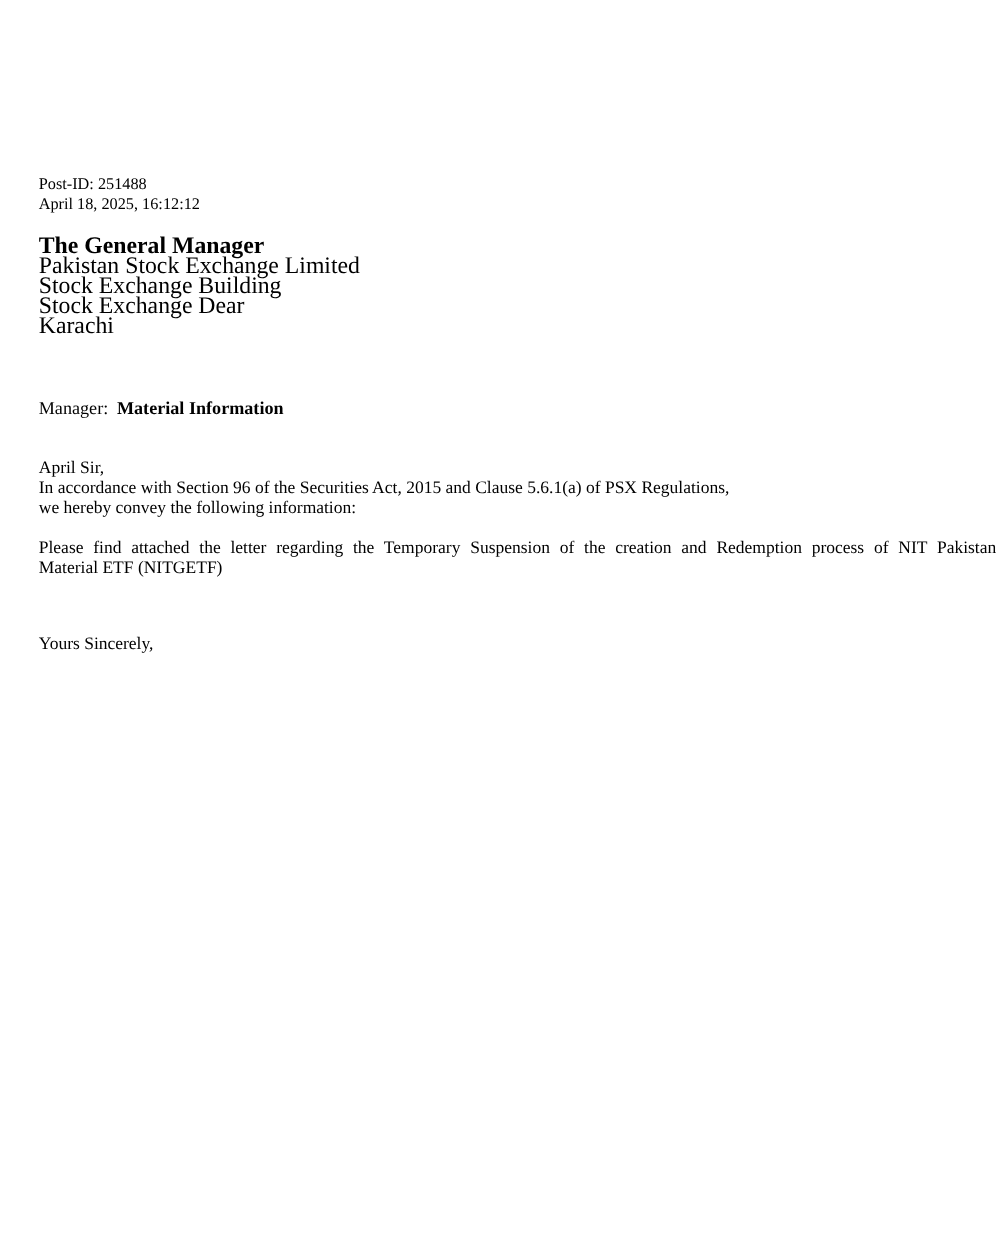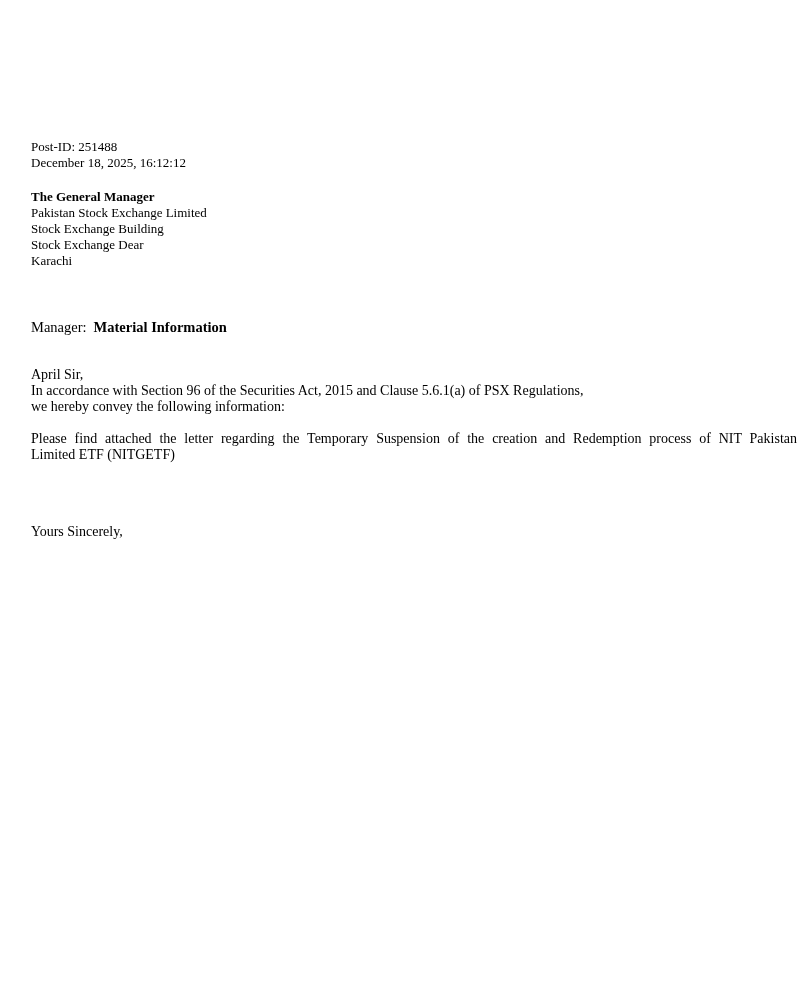--- a/index.html
+++ b/index.html
@@ -16,21 +16,21 @@
     height: 775px;
     padding: 139px 3px 0 31px;
     border-radius: 16px;
   }
   .meta {
     font-size: 13px;
     line-height: 16px;
   }
   .recipient {
     margin-top: 18px;
-    font-size: 13px;
+    font-size: 19px;
     line-height: 16px;
   }
   .bold { font-weight: bold; }
   .subject-line {
     margin-top: 50px;
     font-size: 14.5px;
     line-height: 17px;
   }
   .subject-line .subject-title {
     font-weight: bold;
@@ -45,33 +45,33 @@
     font-size: 14px;
     line-height: 16px;
   }
   .para-1 { margin-top: 0; }
   .para-2 { margin-top: 16px; }
   .justified-line {
     text-align: justify;
     text-align-last: justify;
   }
   .closing {
-    margin-top: 61px;
+    margin-top: 45px;
     font-size: 14px;
     line-height: 16px;
   }
 </style>
 </head>
 <body>
 
 <div class="page">
 
   <div class="meta">
     <div>Post-ID: 251488</div>
-    <div>December 18, 2025, 16:12:12</div>
+    <div>April 18, 2025, 16:12:12</div>
   </div>
 
   <div class="recipient">
     <div class="bold">The General Manager</div>
     <div>Pakistan Stock Exchange Limited</div>
     <div>Stock Exchange Building</div>
     <div>Stock Exchange Dear</div>
     <div>Karachi</div>
   </div>
 
@@ -81,18 +81,18 @@
 
   <div class="salutation">April Sir,</div>
 
   <div class="para para-1">
     <div>In accordance with Section 96 of the Securities Act, 2015 and Clause 5.6.1(a) of PSX Regulations,</div>
     <div>we hereby convey the following information:</div>
   </div>
 
   <div class="para para-2">
     <div class="justified-line">Please find attached the letter regarding the Temporary Suspension of the creation and Redemption process of NIT Pakistan</div>
-    <div>Limited ETF (NITGETF)</div>
+    <div>Material ETF (NITGETF)</div>
   </div>
 
   <div class="closing">Yours Sincerely,</div>
 
 </div>
 
 </body></html>

